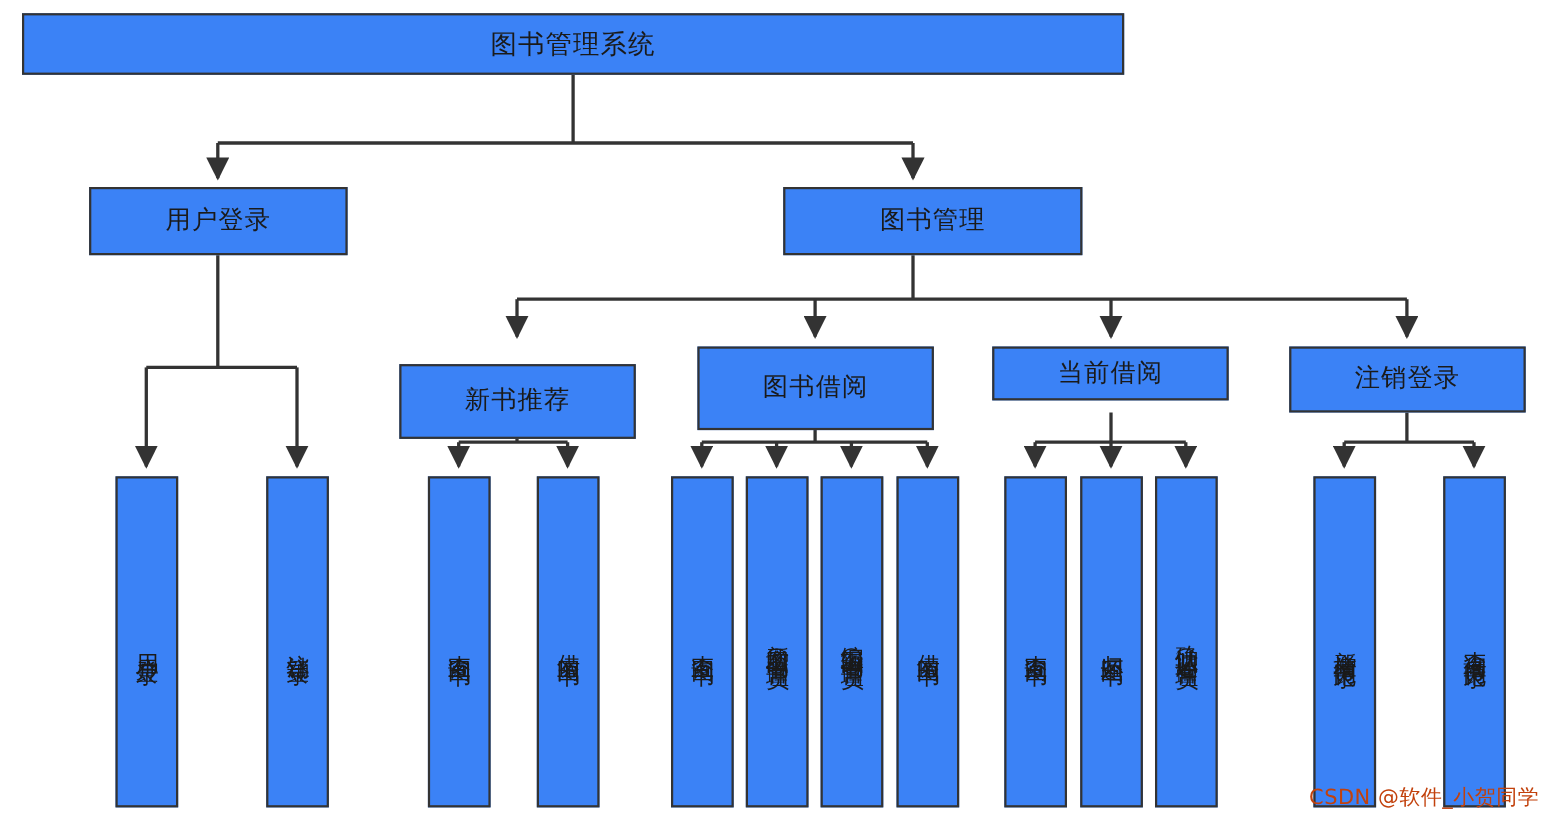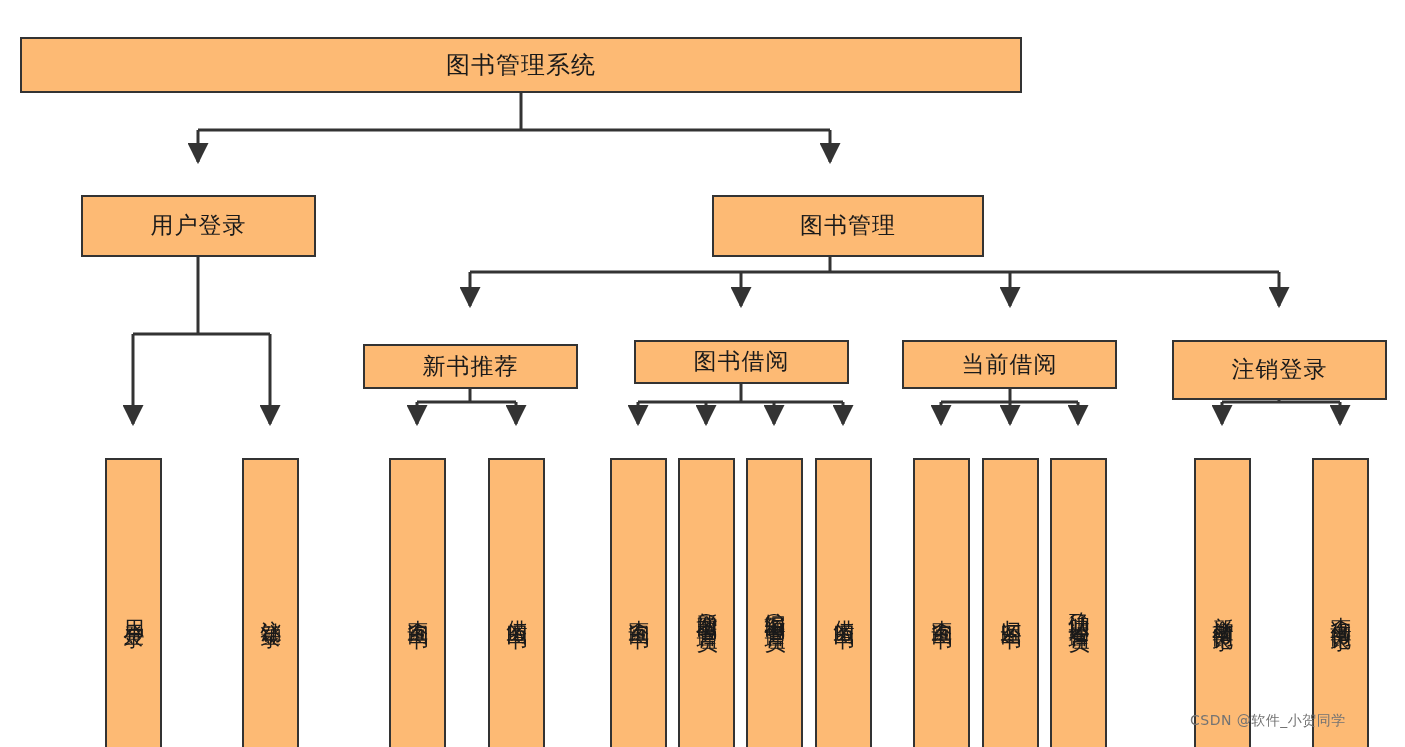--- a/index.html
+++ b/index.html
@@ -22,27 +22,26 @@
     position: absolute;
     left: 0;
     top: 0;
     width: 1405px;
     height: 747px;
     pointer-events: none;
   }
   .node {
     position: absolute;
     box-sizing: border-box;
-    background: #fdba74;
+    background: #3b82f6;
     border: 2px solid #333333;
     display: flex;
     align-items: center;
     justify-content: center;
     color: #1a1a1a;
-    margin-top: 25px;
   }
   .node.horiz {
     font-size: 23px;
     letter-spacing: 1px;
     line-height: 1.2;
   }
   .node.vert {
     font-size: 21px;
     line-height: 1.18;
   }
@@ -53,22 +52,22 @@
     letter-spacing: 3px;
     display: block;
   }
   .node.root {
     font-size: 24px;
   }
   .watermark {
     position: absolute;
     left: 1190px;
     top: 712px;
-    font-size: 14px;
-    color: #737373;
+    font-size: 19px;
+    color: #c2410c;
     white-space: nowrap;
     letter-spacing: 0.5px;
   }
 </style>
 </head>
 <body>
 
 <div id="diagram-root">
 
   <svg id="edge-layer" viewBox="0 0 1405 747" width="1405" height="747" xmlns="http://www.w3.org/2000/svg">
@@ -125,24 +124,24 @@
     <span>图书管理系统</span>
   </div>
 
   <div class="node horiz" style="left:81px; top:170px; width:235px; height:62px;">
     <span>用户登录</span>
   </div>
   <div class="node horiz" style="left:712px; top:170px; width:272px; height:62px;">
     <span>图书管理</span>
   </div>
 
-  <div class="node horiz" style="left:363px; top:319px; width:215px; height:45px;">
+  <div class="node horiz" style="left:363px; top:331px; width:215px; height:68px;">
     <span>新书推荐</span>
   </div>
-  <div class="node horiz" style="left:634px; top:315px; width:215px; height:44px;">
+  <div class="node horiz" style="left:634px; top:315px; width:215px; height:76px;">
     <span>图书借阅</span>
   </div>
   <div class="node horiz" style="left:902px; top:315px; width:215px; height:49px;">
     <span>当前借阅</span>
   </div>
   <div class="node horiz" style="left:1172px; top:315px; width:215px; height:60px;">
     <span>注销登录</span>
   </div>
 
   <div class="node vert" style="left:105px; top:433px; width:57px; height:301px;">

